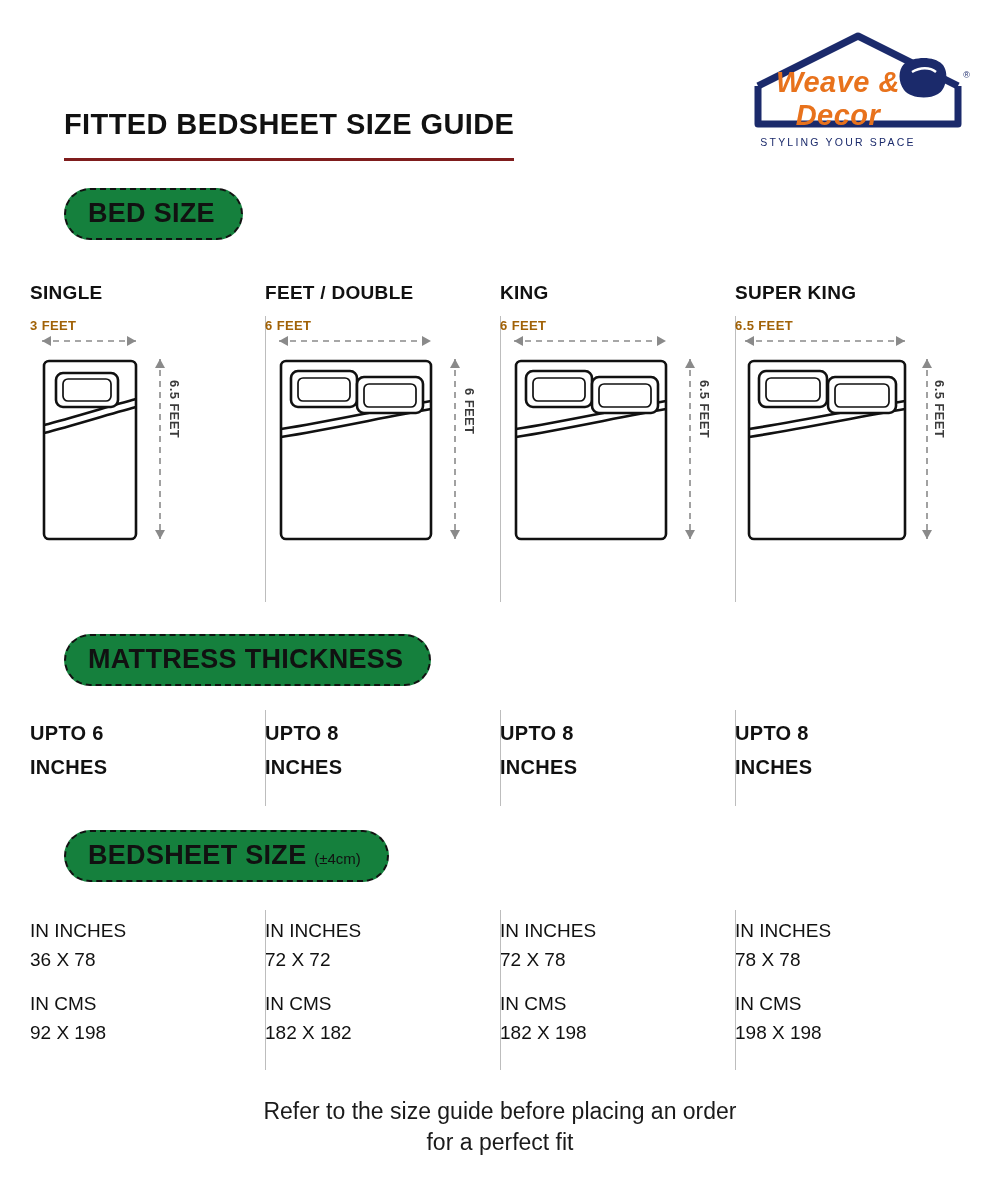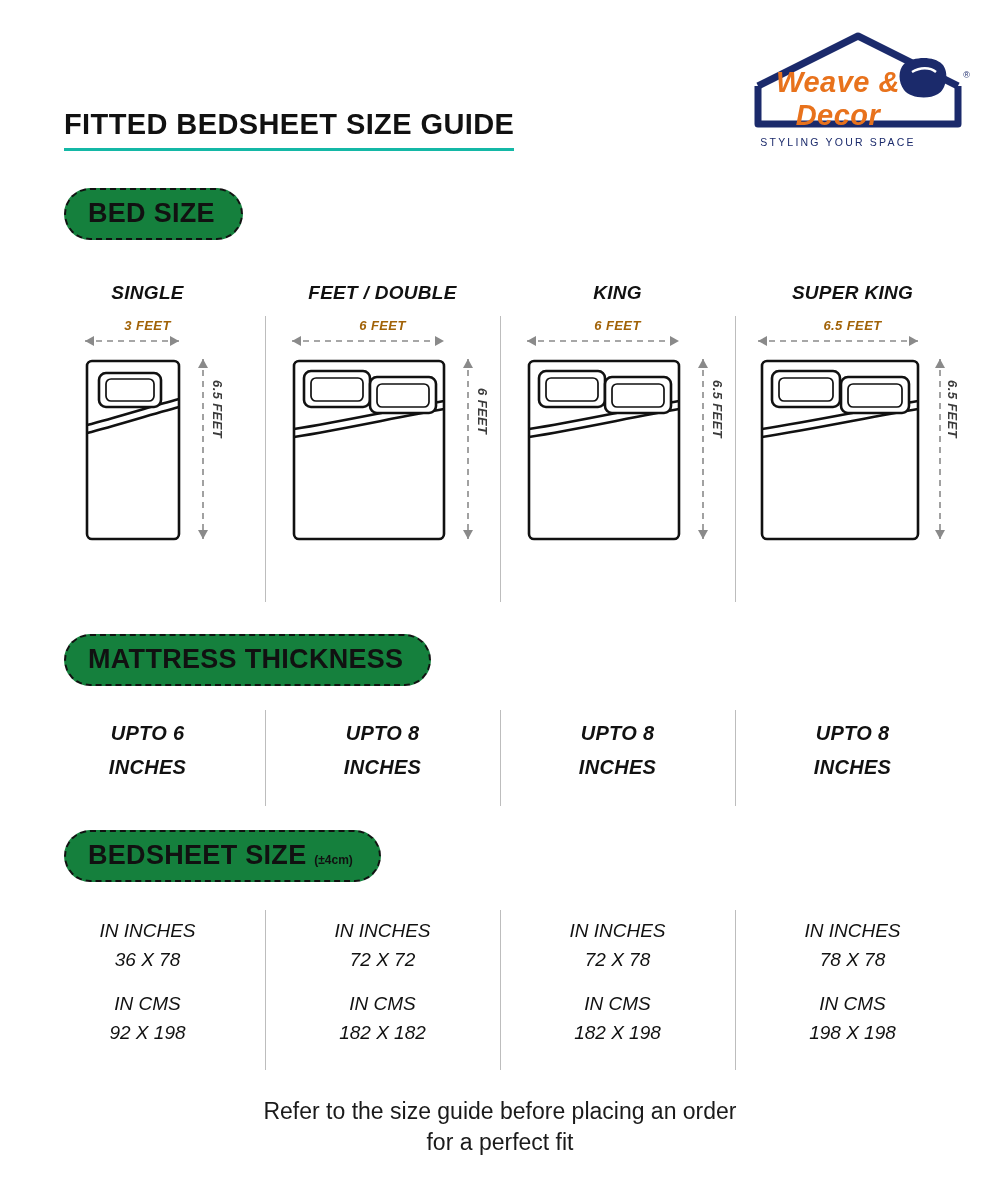--- a/index.html
+++ b/index.html
@@ -32,58 +32,57 @@
   }
 
   
   .main-title {
     position: absolute;
     left: 64px;
     top: 108px;
     font-size: 29px;
     font-weight: bold;
     letter-spacing: 0.4px;
-    padding-bottom: 7px;
-    border-bottom: 3px solid #14b8a6;
+    padding-bottom: 17px;
+    border-bottom: 3px solid #7f1d1d;
     display: inline-block;
   }
 
   
   .pill {
     position: absolute;
     border: 2.5px dashed #111;
     border-radius: 26px;
     padding: 8px 26px 9px 22px;
     font-size: 27px;
     font-weight: bold;
     letter-spacing: 0.3px;
     background: #15803d;
     white-space: nowrap;
   }
   .pill .small {
-    font-size: 12px;
-    font-weight: bold;
+    font-size: 15px;
+    font-weight: normal;
     letter-spacing: 0;
   }
   #pill-bed-size { left: 64px; top: 188px; }
   #pill-mattress { left: 64px; top: 634px; }
   #pill-bedsheet { left: 64px; top: 830px; }
 
   
   .cols {
     position: absolute;
     left: 30px;
     width: 940px;
     display: flex;
   }
   .col {
     flex: 1 1 25%;
-    text-align: center;
+    text-align: left;
     position: relative;
-    font-style: italic;
   }
   .col + .col::before {
     content: "";
     position: absolute;
     left: 0;
     top: var(--divtop, 0px);
     height: var(--divh, 0px);
     border-left: 1px solid #bdbdbd;
   }
 

